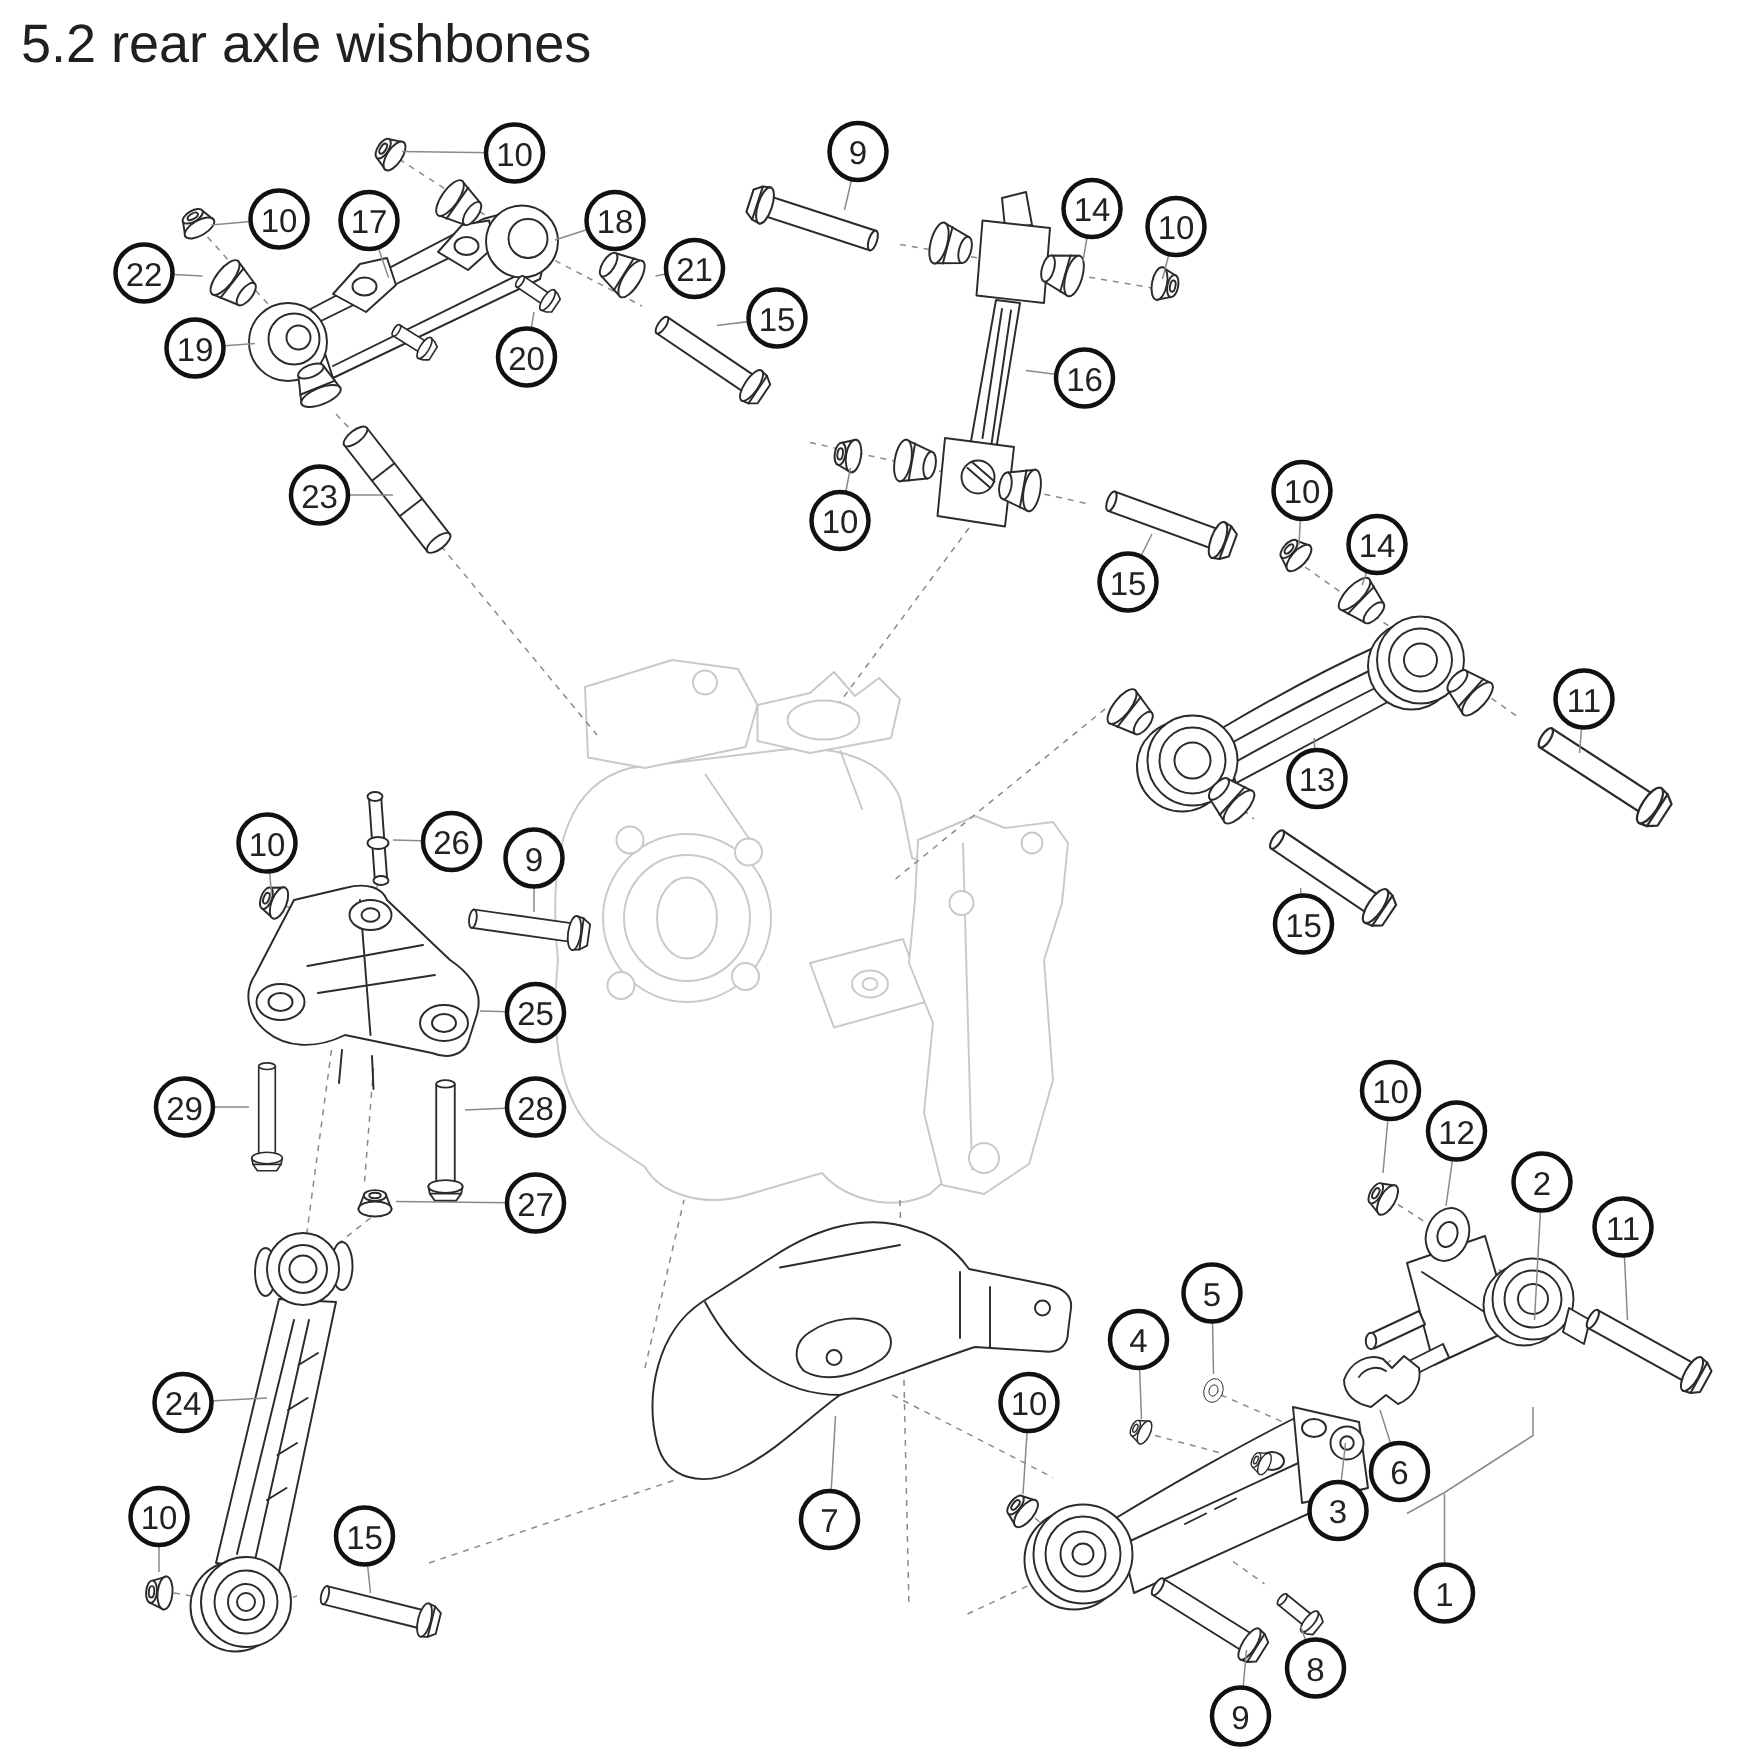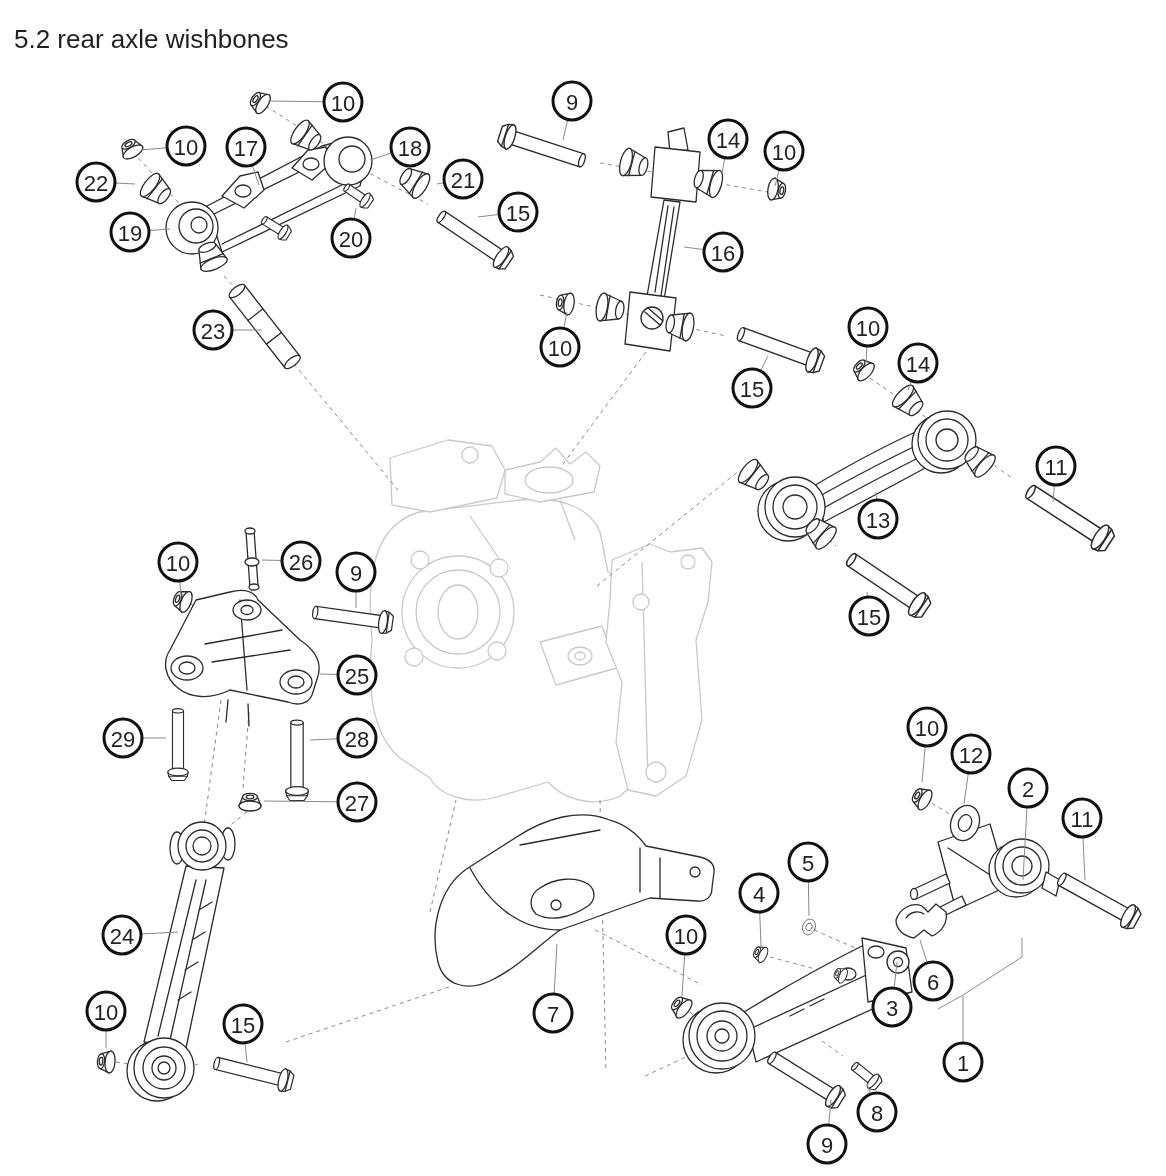--- a/index.html
+++ b/index.html
@@ -1,21 +1,21 @@
 <!DOCTYPE html>
 <html style="--bg: #ffffff; --line: #2b2b2b; --ghost: #c9c9c9; --leader: #8a8a8a;"><head>
 <meta charset="utf-8">
 <style>
   :root{
     --bg:#ffffff; --line:#2b2b2b; --ghost:#c9c9c9; --leader:#8a8a8a;
   }
   html,body{margin:0;padding:0;background:var(--bg);}
   #stage{position:relative;width:1166px;height:1176px;background:var(--bg);overflow:hidden;
          font-family:"Liberation Sans",sans-serif;}
-  #page-title{position:absolute;left:14px;top:24px;font-size:26px;color:#231f20;
+  #page-title{position:absolute;left:14px;top:8px;font-size:36px;color:#231f20;
               letter-spacing:0px;font-weight:400;}
   svg{position:absolute;left:0;top:0;}
   svg text{font-family:"Liberation Sans",sans-serif;}
   .ln{stroke:var(--line);stroke-width:1.3;fill:#ffffff;stroke-linejoin:round;stroke-linecap:round;}
   .lnf{stroke:var(--line);stroke-width:1.3;fill:none;stroke-linejoin:round;stroke-linecap:round;}
   .ghost *{stroke:var(--ghost);stroke-width:1.3;fill:#ffffff;stroke-linejoin:round;}
   .ghost .nf{fill:none;}
 </style>
 </head>
 <body>

